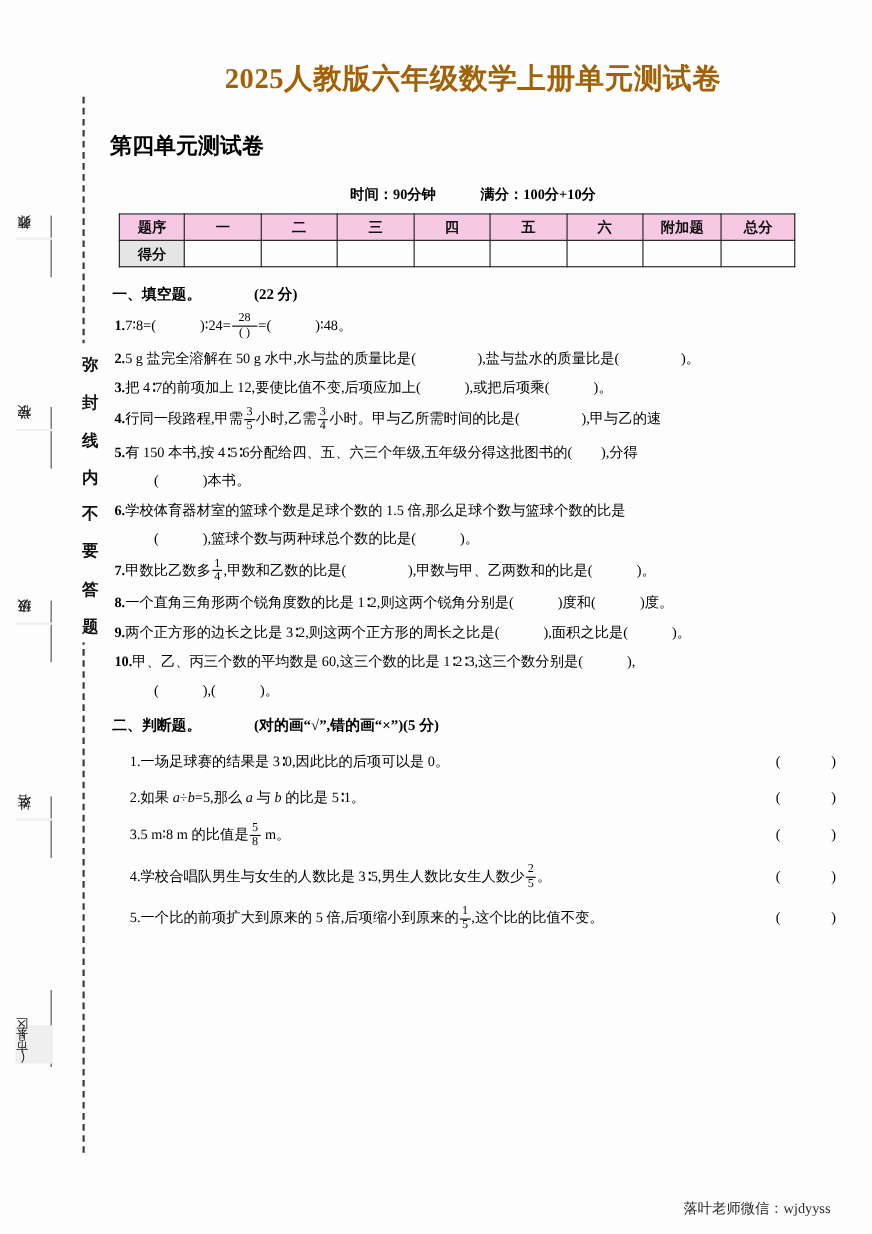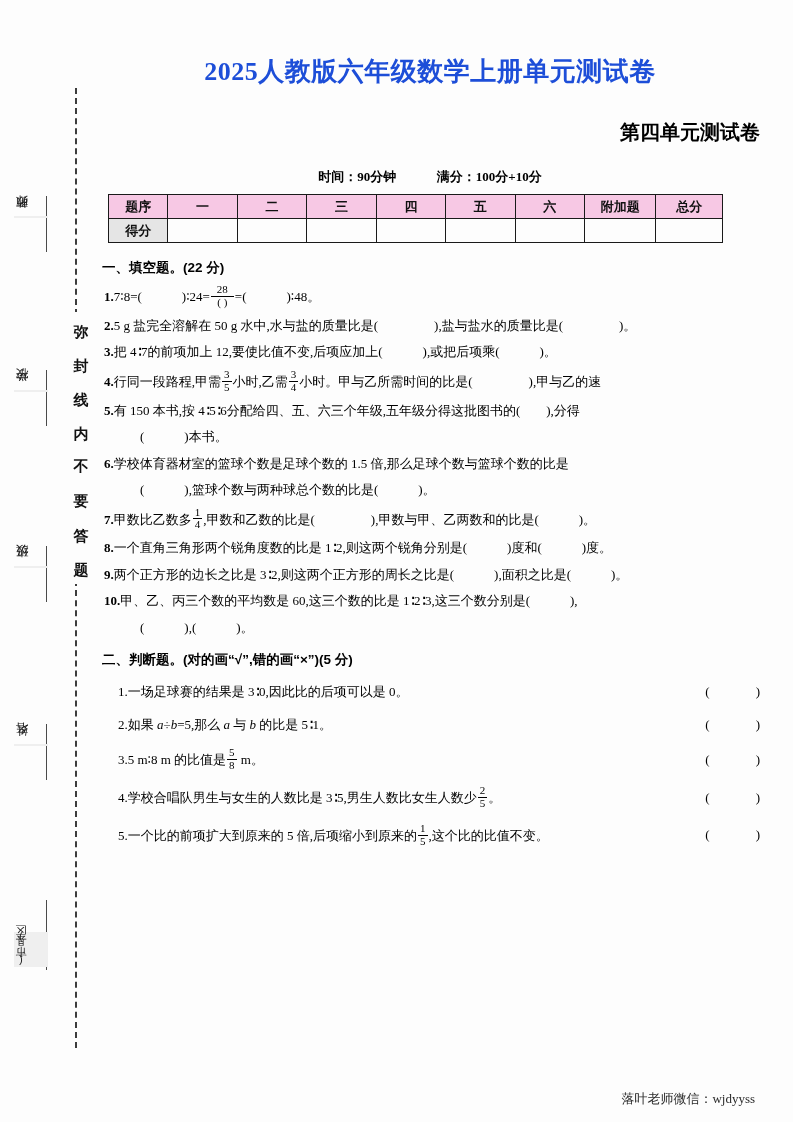--- a/index.html
+++ b/index.html
@@ -93,24 +93,24 @@
     width: 660px;
   }
 
   .title-main {
     text-align: center;
     font-family: "Liberation Serif", "DejaVu Serif", serif;
     font-weight: 700;
     font-size: 26px;
     letter-spacing: 0.5px;
     margin-top: 54px;
-    color: #1d4ed8;
+    color: #a16207;
   }
   .title-sub {
-    text-align: right;
+    text-align: left;
     font-family: "Liberation Serif", "DejaVu Serif", serif;
     font-weight: 700;
     font-size: 20px;
     margin-top: 30px;
     color: #000;
   }
   .meta-line {
     text-align: center;
     font-weight: 700;
     font-size: 13px;
@@ -145,21 +145,22 @@
   
   .section-head {
     font-size: 13.5px;
     font-weight: 700;
     font-family: "Liberation Sans", "DejaVu Sans", sans-serif;
     margin: 14px 0 6px 2px;
     color: #000;
   }
   .section-head .pts {
     font-weight: 700;
-    font-family: Liberation Sans, sans-serif;
+    font-family: Liberation Serif, serif;
+    margin-left: 48px;
   }
 
   .q {
     font-size: 13px;
     line-height: 1.5;
     margin: 7px 0 7px 4px;
     color: #000;
     position: relative;
   }
   .q .num { font-weight: 700; }

